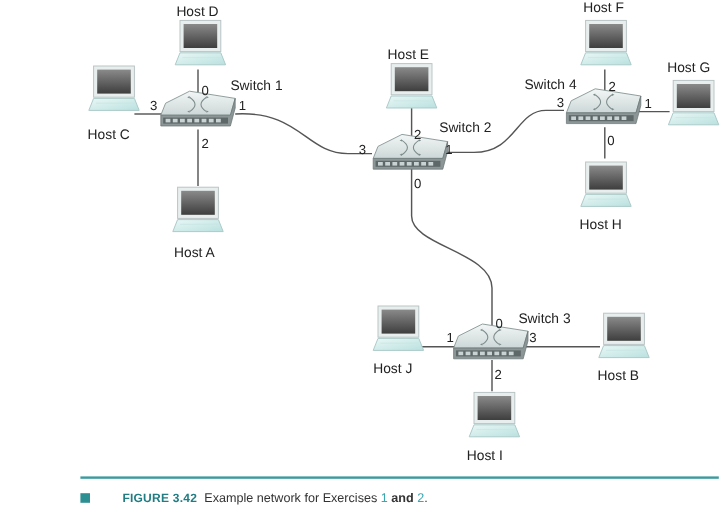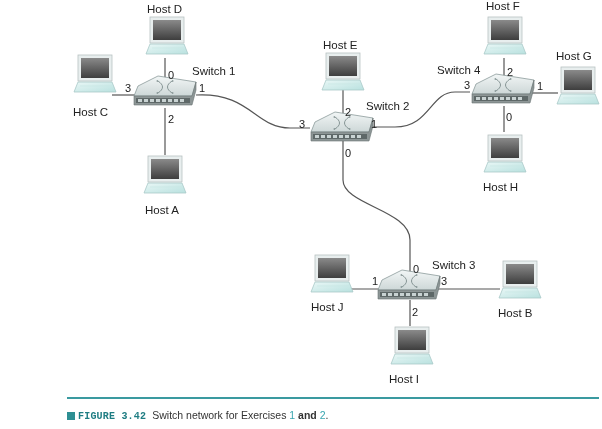--- a/index.html
+++ b/index.html
@@ -4,21 +4,21 @@
   <style>
     html, body { margin: 0; padding: 0; background: #ffffff; }
     body { width: 602px; height: 429px; position: relative; overflow: hidden; }
     #diagram { position: absolute; left: 0; top: 0; width: 602px; height: 429px; }
     .lbl { font-family: "Liberation Sans", sans-serif; font-size: 11.5px; fill: #222; }
     .port { font-family: "Liberation Sans", sans-serif; font-size: 11px; fill: #222; }
     .cable { stroke: #555; stroke-width: 1.2; fill: none; }
     .rule { position: absolute; left: 67px; top: 397px; width: 532px; height: 2px; background: #3a9aa0; }
     .caption { position: absolute; left: 67px; top: 409px; font-family: "Liberation Sans", sans-serif; font-size: 10.5px; color: #333; white-space: nowrap; }
     .caption .sq { display: inline-block; width: 8px; height: 8px; background: #2e8f93; margin-right: 3px; vertical-align: -0.5px; }
-    .caption .fig { color: #1f7d83; font-weight: bold; margin-right: 6px; font-family: Liberation Mono, monospace; font-size: 10px; letter-spacing: 0.2px; }
+    .caption .fig { color: #1f7d83; font-weight: bold; margin-right: 6px; font-family: Liberation Sans, sans-serif; font-size: 10px; letter-spacing: 0.2px; margin-left: 24px; }
     .caption .ref { color: #3aa6b0; }
   </style>
 </head>
 <body>
 
 <svg id="diagram" viewBox="0 0 602 429" xmlns="http://www.w3.org/2000/svg">
   <defs>
     <linearGradient id="scr" x1="0" y1="0" x2="0" y2="1">
       <stop offset="0" stop-color="#8a8a8a"></stop>
       <stop offset="1" stop-color="#3e3e3e"></stop>
@@ -122,14 +122,14 @@
   <text class="port" x="441" y="285">3</text>
 
   <text class="port" x="506" y="121">0</text>
   <text class="port" x="537" y="90">1</text>
   <text class="port" x="507" y="76">2</text>
   <text class="port" x="464" y="89">3</text>
 </svg>
 
 <div class="rule"></div>
 <div class="caption">
-  <span class="sq" style="white-space: pre;"></span><span class="fig" style="white-space: pre;">FIGURE 3.42</span><span style="white-space: pre;">Switch network for Exercises </span><span class="ref" style="white-space: pre;">1</span><span style="white-space: pre; font-weight: bold;"> and </span><span class="ref" style="white-space: pre;">2</span><span style="white-space: pre;">.</span>
+  <span class="sq" style="white-space: pre;"></span><span class="fig" style="white-space: pre;">FIGURE 3.42</span><span style="white-space: pre;">Example network for Exercises </span><span class="ref" style="white-space: pre;">1</span><span style="white-space: pre; font-weight: bold;"> and </span><span class="ref" style="white-space: pre;">2</span><span style="white-space: pre;">.</span>
 </div>
 
 </body></html>

